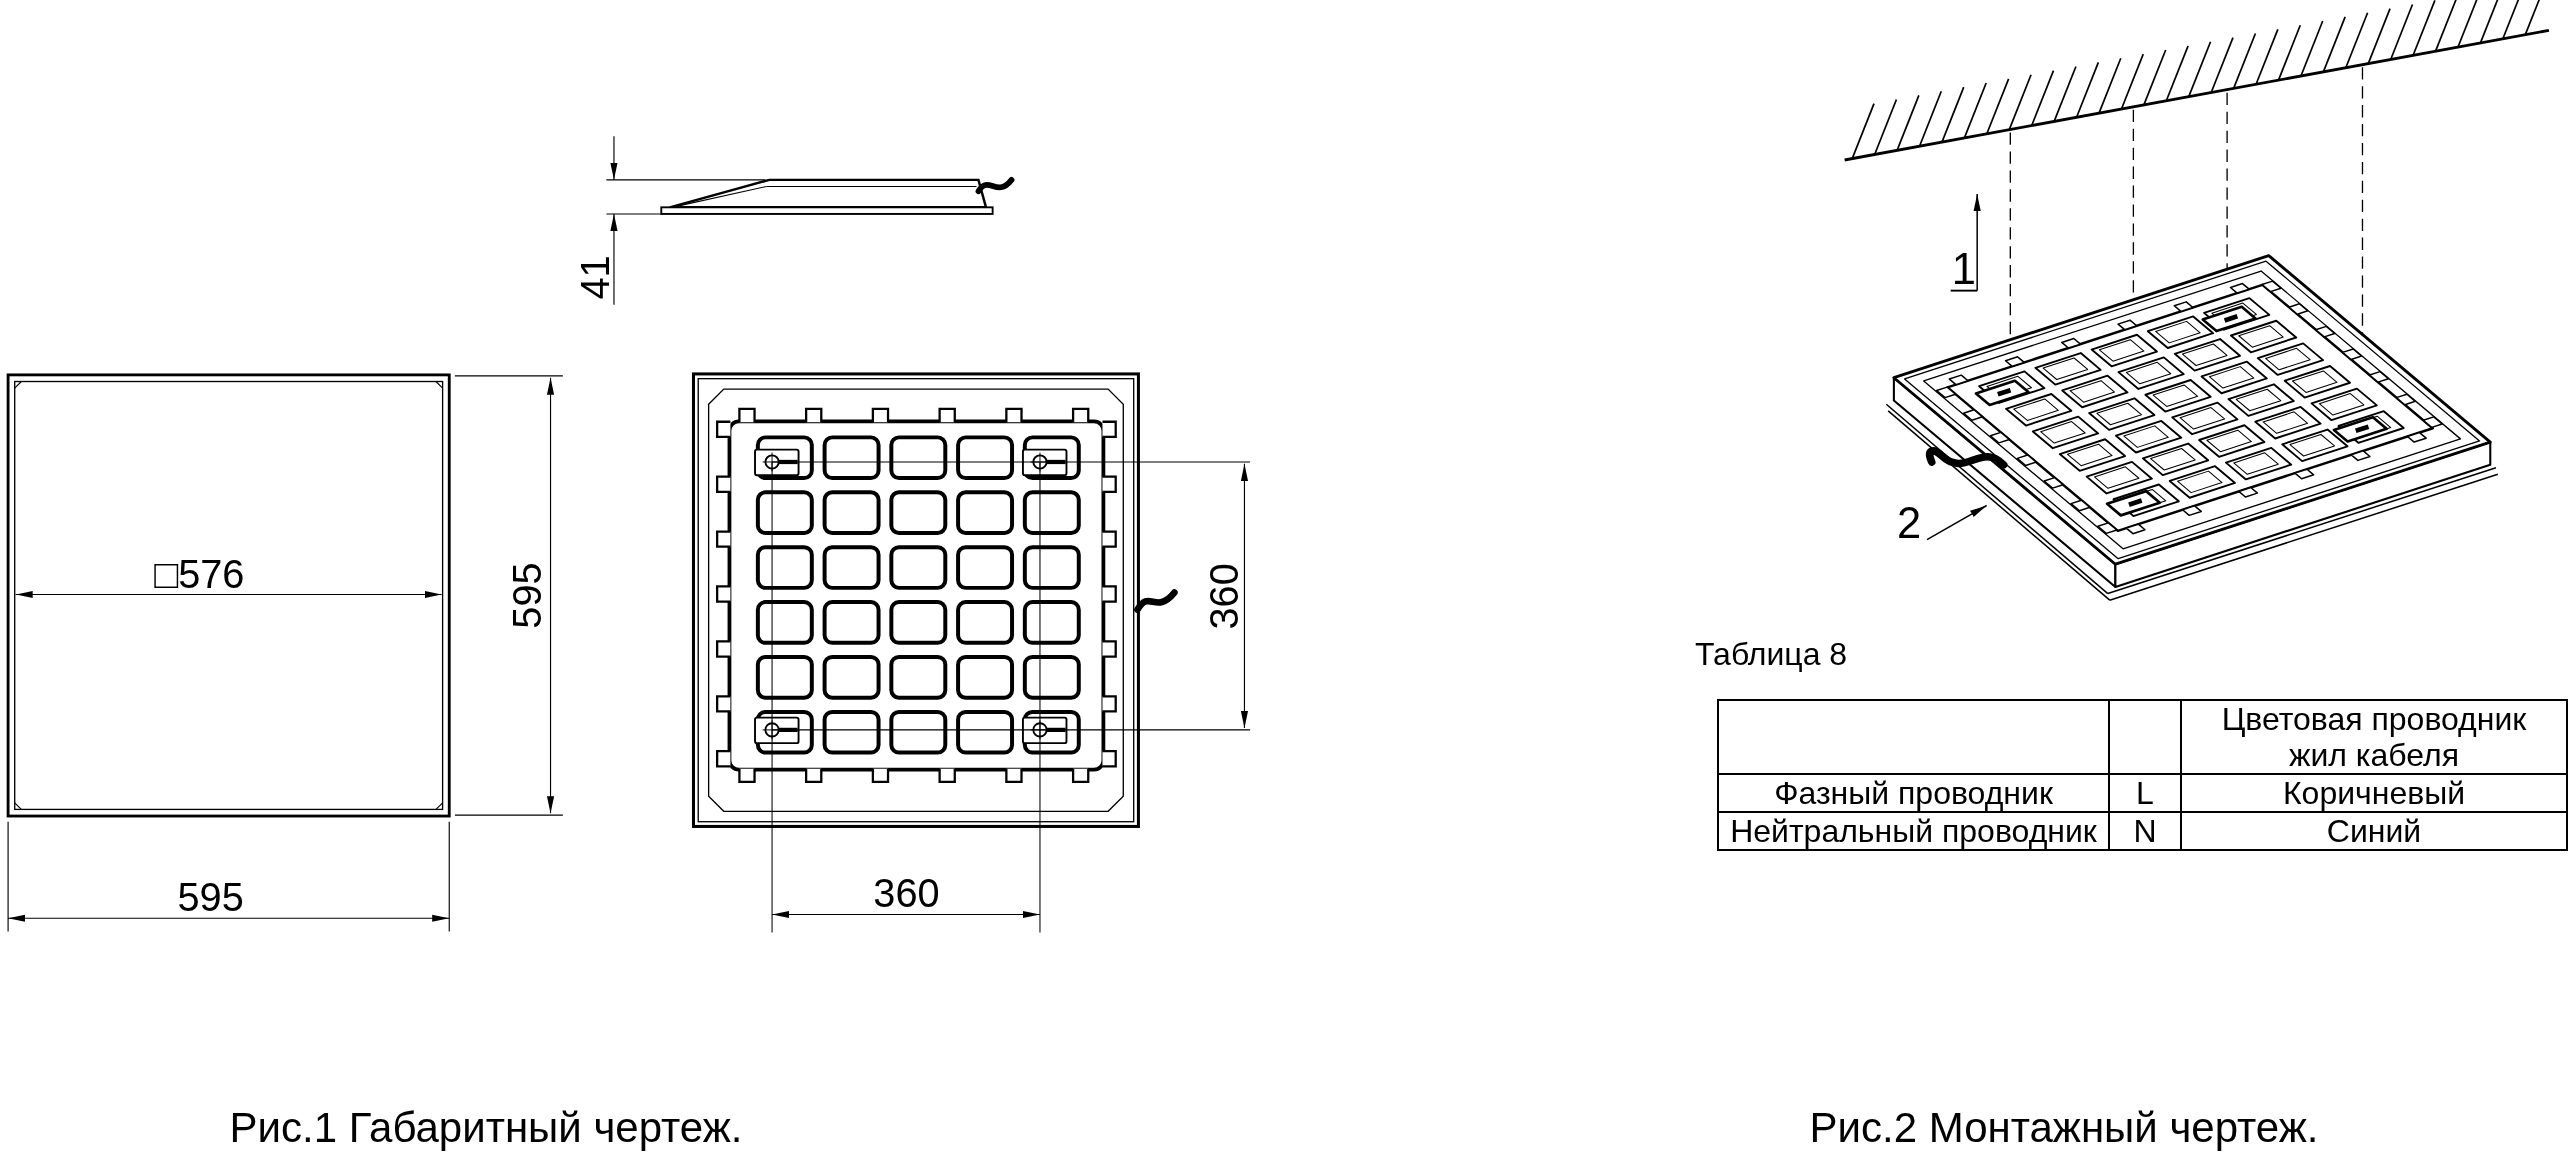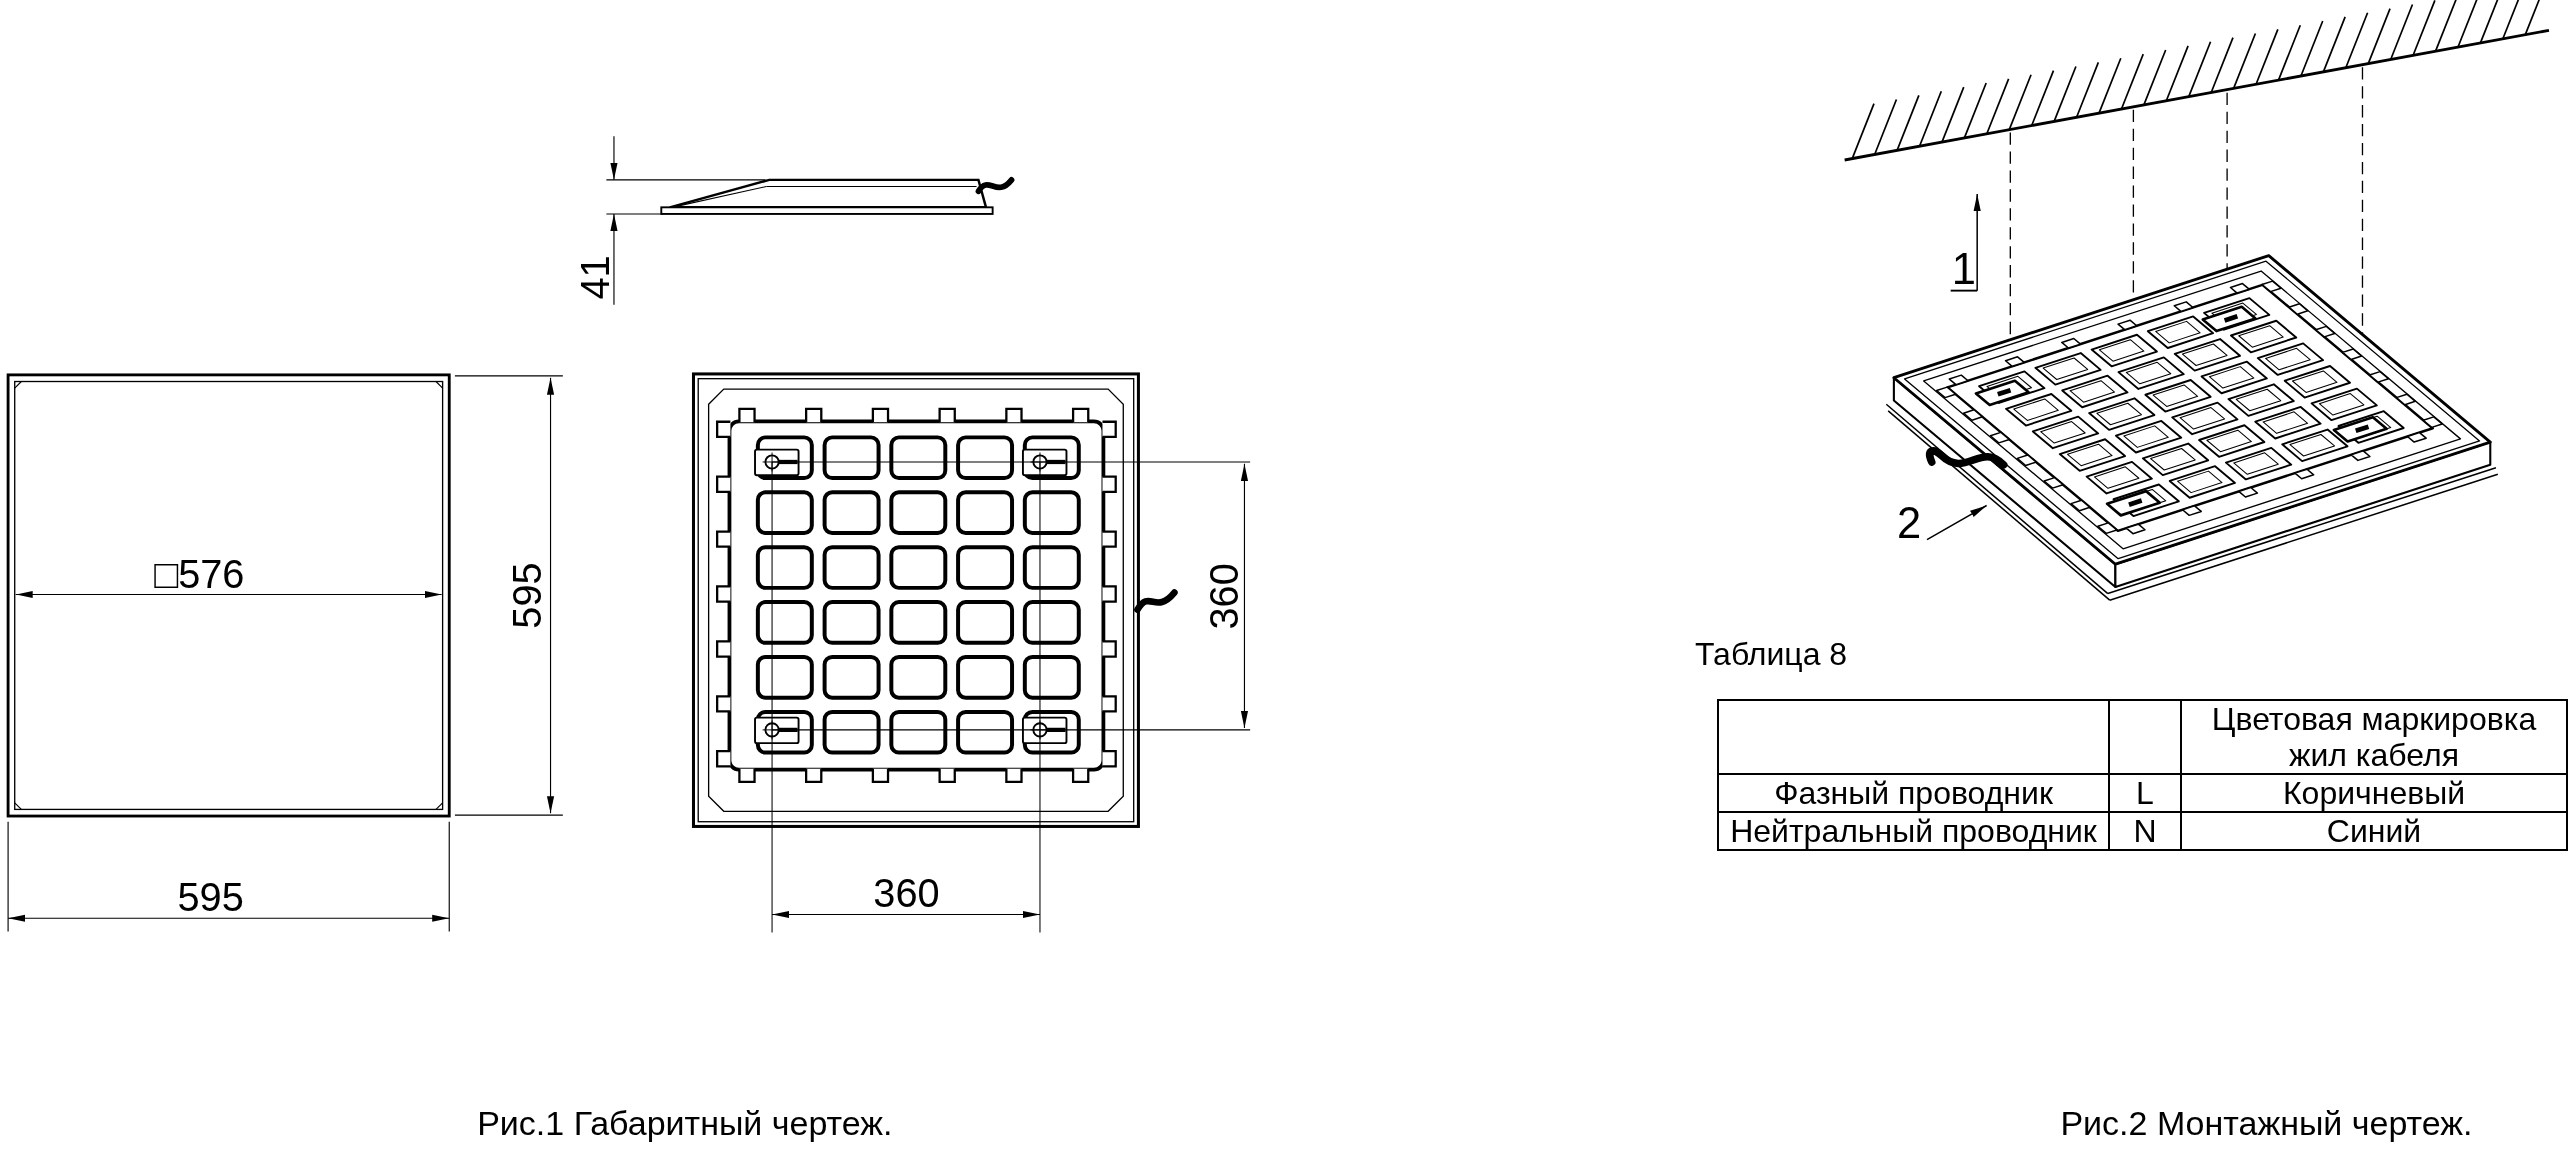--- a/index.html
+++ b/index.html
@@ -2,21 +2,21 @@
 <html style="font-size:15px"><head>
 <meta charset="utf-8">
 <style>
   html,body{margin:0;padding:0;background:#fff;}
   #stage{position:relative;width:2576px;height:1154px;background:#fff;overflow:hidden;
          font-family:"Liberation Sans",sans-serif;color:#000;}
   svg text{font-family:"Liberation Sans",sans-serif;fill:#000;}
   .dim-label{font-size:42px;text-anchor:middle;}
   .callout-label{font-size:46px;text-anchor:middle;}
   .overlay{position:absolute;}
-  .caption{font-size:34px;white-space:nowrap;text-align:right;width:663px;transform:translateX(-50%);}
+  .caption{font-size:42px;white-space:nowrap;text-align:left;width:663px;transform:translateX(-50%);}
   .tbl-title{font-size:32px;white-space:nowrap;}
   table.spec{border-collapse:collapse;table-layout:fixed;background:#fff;}
   table.spec,table.spec td{border:2.8px solid #000;}
   table.spec td{border-width:2.4px;text-align:center;vertical-align:middle;
                 font-size:32px;line-height:36px;padding:0 5.7px;overflow:hidden;}
   table.spec{border-width:2.8px;}
 </style>
 </head>
 <body>
 
@@ -333,21 +333,21 @@
     <colgroup>
           <col style="width:391px">
           <col style="width:72px">
           <col style="width:386px">
         </colgroup>
     <tbody>
           <tr style="height:71px">
       <td></td>
       <td></td>
       <td>
-        <div>Цветовая маркировка</div>
+        <div>Цветовая проводник</div>
         <div>жил кабеля</div>
       </td>
     </tr>
     <tr style="height:32px">
       <td>Фазный проводник</td>
       <td>L</td>
       <td>Коричневый</td>
     </tr>
     <tr style="height:29px">
       <td>Нейтральный проводник</td>

